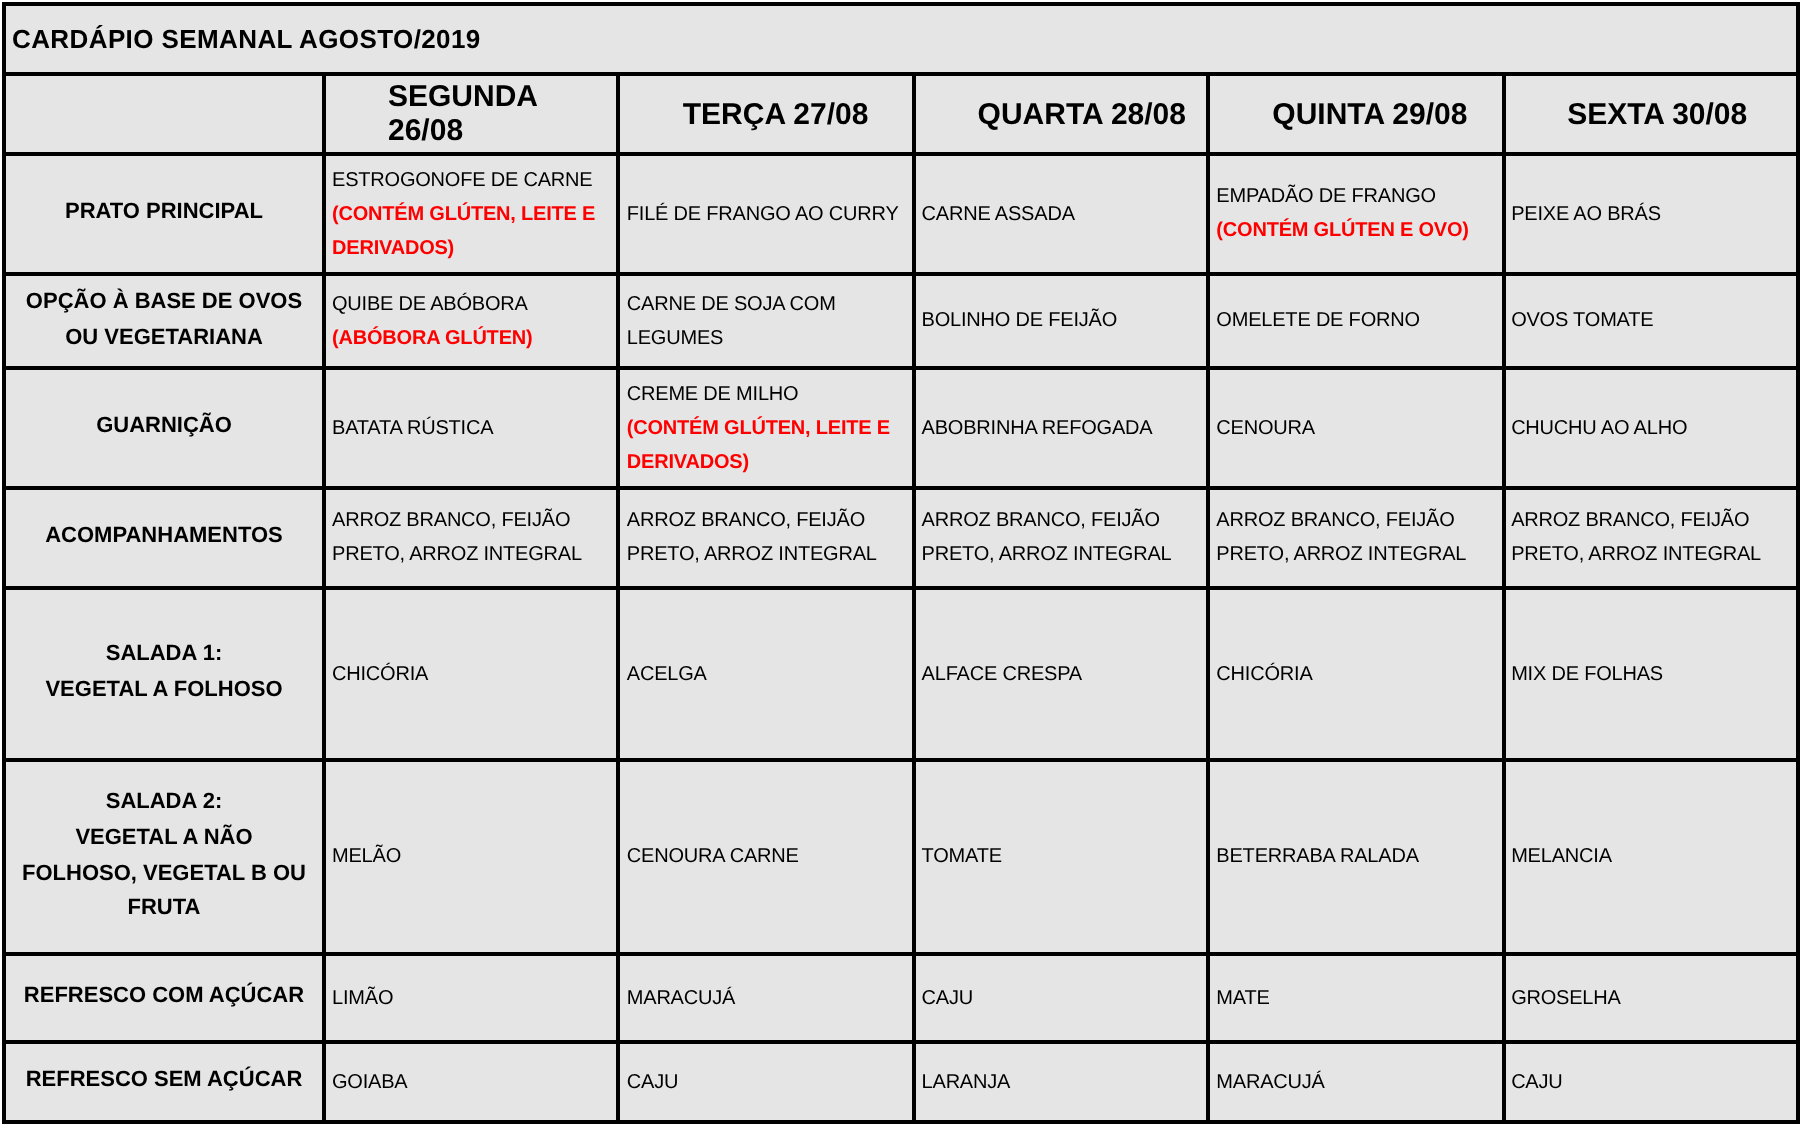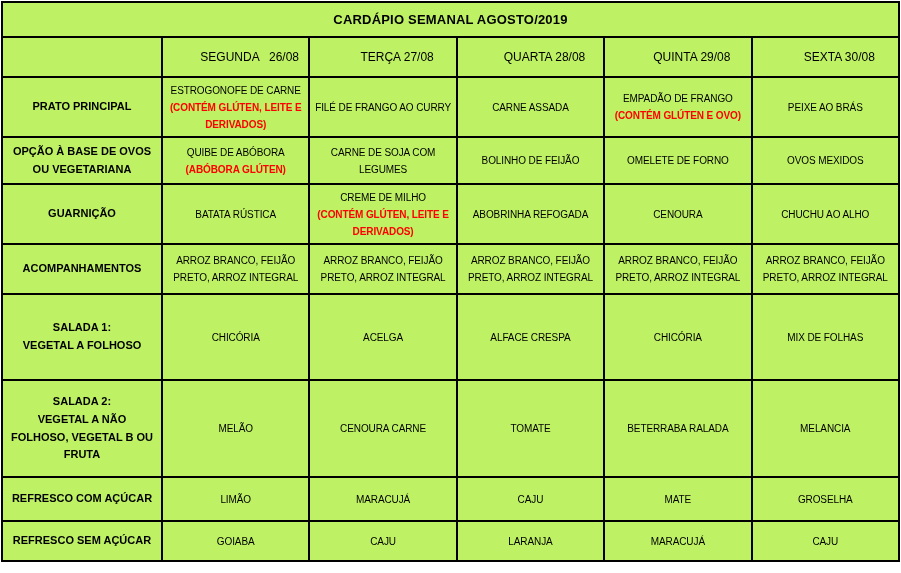--- a/index.html
+++ b/index.html
@@ -13,33 +13,32 @@
   }
   table.menu {
     border-collapse: collapse;
     table-layout: fixed;
     width: 899px;
     margin: 1px;
   }
   col.label-col { width: 160px; }
   td, th {
     border: 2px solid #000000;
-    text-align: center;
     vertical-align: middle;
     padding: 2px 3px;
-    background: #bef264;
+    background: #e5e5e5;
   }
   td.title-cell {
     font-size: 13px;
     font-weight: bold;
     letter-spacing: 0.2px;
   }
   tr.rd td {
-    font-weight: normal;
-    font-size: 12px;
+    font-weight: bold;
+    font-size: 15px;
     padding-left: 31px;
   }
   th.label {
     font-weight: bold;
     font-size: 11px;
     white-space: pre-wrap;
     line-height: 1.6;
   }
   td.cell {
     font-size: 10px;
@@ -107,21 +106,21 @@
   <tr class="r1">
     <th class="label">OPÇÃO À BASE DE OVOS
 OU VEGETARIANA</th>
     <td class="cell">
       <span>QUIBE DE ABÓBORA</span>
       <span class="warn">(ABÓBORA GLÚTEN)</span>
     </td>
     <td class="cell">CARNE DE SOJA COM LEGUMES</td>
     <td class="cell">BOLINHO DE FEIJÃO</td>
     <td class="cell">OMELETE DE FORNO</td>
-    <td class="cell">OVOS MEXIDOS</td>
+    <td class="cell">OVOS TOMATE</td>
   </tr>
 
   <tr class="r2">
     <th class="label">GUARNIÇÃO</th>
     <td class="cell">BATATA RÚSTICA</td>
     <td class="cell">
       <span>CREME DE MILHO</span>
       <span class="warn">(CONTÉM GLÚTEN, LEITE E DERIVADOS)</span>
     </td>
     <td class="cell">ABOBRINHA REFOGADA</td>

